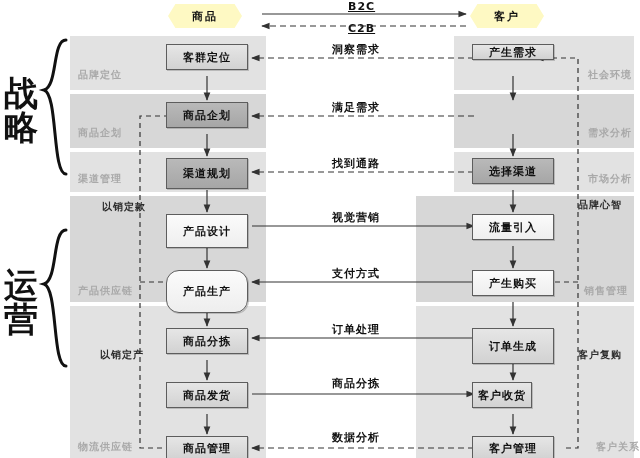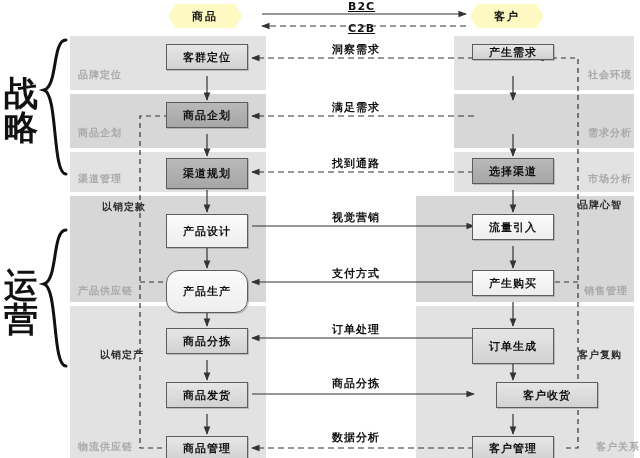--- a/index.html
+++ b/index.html
@@ -142,21 +142,21 @@
   <div class="node n-light" style="left:166px;top:270px;width:82px;height:43px;border-radius:13px;">产品生产</div>
   <div class="node n-mid" style="left:166px;top:328px;width:82px;height:26px;">商品分拣</div>
   <div class="node n-mid" style="left:166px;top:382px;width:82px;height:26px;">商品发货</div>
   <div class="node n-mid" style="left:166px;top:436px;width:82px;height:24px;">商品管理</div>
 
   <div class="node n-mid" style="left:472px;top:44px;width:82px;height:16px;">产生需求</div>
   <div class="node n-dark" style="left:472px;top:158px;width:82px;height:26px;">选择渠道</div>
   <div class="node n-light" style="left:472px;top:214px;width:82px;height:26px;">流量引入</div>
   <div class="node n-light" style="left:472px;top:270px;width:82px;height:26px;">产生购买</div>
   <div class="node n-mid" style="left:472px;top:328px;width:82px;height:36px;">订单生成</div>
-  <div class="node n-mid" style="left:472px;top:382px;width:102px;height:26px;margin-left:24px;">客户收货</div>
+  <div class="node n-mid" style="left:472px;top:382px;width:60px;height:26px;">客户收货</div>
   <div class="node n-mid" style="left:472px;top:436px;width:82px;height:24px;">客户管理</div>
 
   <div class="conlabel" style="left:332px;top:42px;">洞察需求</div>
   <div class="conlabel" style="left:332px;top:100px;">满足需求</div>
   <div class="conlabel" style="left:332px;top:156px;">找到通路</div>
   <div class="conlabel" style="left:332px;top:210px;">视觉营销</div>
   <div class="conlabel" style="left:332px;top:266px;">支付方式</div>
   <div class="conlabel" style="left:332px;top:322px;">订单处理</div>
   <div class="conlabel" style="left:332px;top:376px;">商品分拣</div>
   <div class="conlabel" style="left:332px;top:430px;">数据分析</div>

